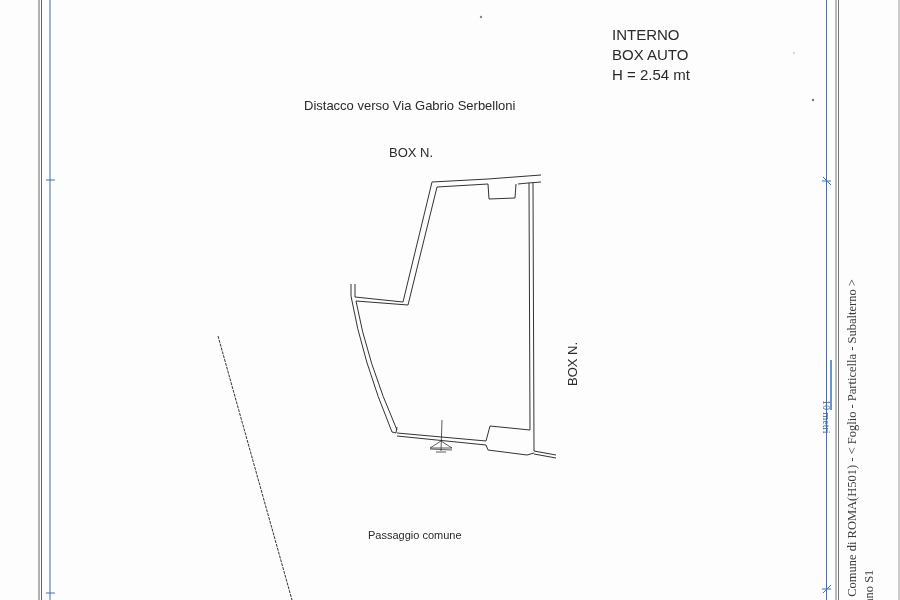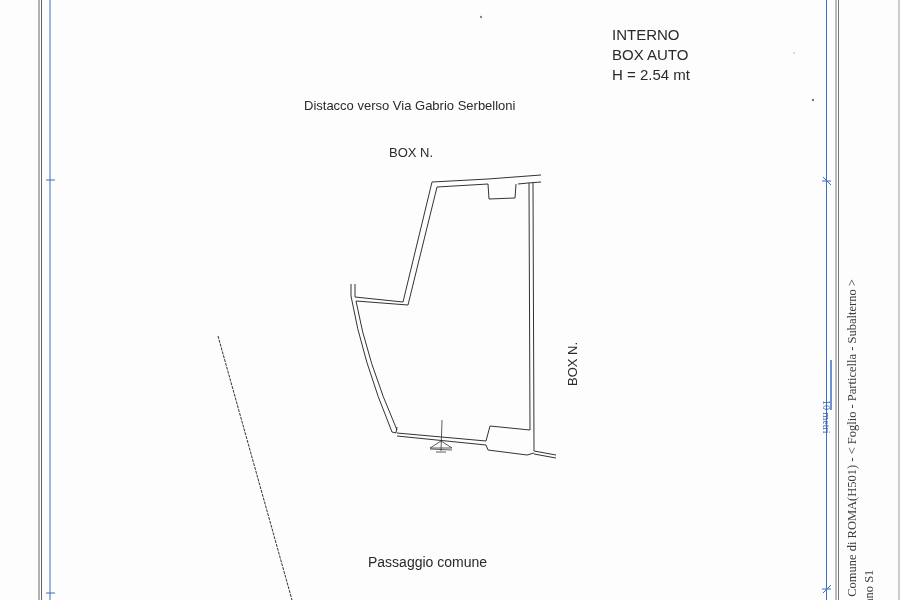--- a/index.html
+++ b/index.html
@@ -5,21 +5,21 @@
     html, body { margin: 0; padding: 0; background: #ffffff; }
     body { width: 900px; height: 600px; position: relative; overflow: hidden;
            font-family: "Liberation Sans", sans-serif; color: #222; }
     .sheet { position: absolute; left: 0; top: 0; width: 900px; height: 600px; background: #fdfdfd; }
     svg.plan { position: absolute; left: 0; top: 0; }
     .label { position: absolute; font-family: "Liberation Sans", sans-serif; color: #2a2a2a; white-space: nowrap; }
     .interno { left: 612px; top: 0px; font-size: 15px; line-height: 20px; margin-top: 25px; }
     .distacco { left: 304px; top: 98px; font-size: 13px; }
     .box-top { left: 389px; top: 145px; font-size: 13px; }
     .box-right-wrap { position: absolute; left: 565px; top: 386px; }
-    .passaggio { left: 368px; top: 554px; font-size: 14px; }
+    .passaggio { left: 368px; top: 529px; font-size: 11px; }
     .margin-text { position: absolute; font-family: "Liberation Serif", serif; font-size: 12.5px; color: #3a3a3a;
                    transform: rotate(-90deg); transform-origin: left top; white-space: nowrap; }
     .mt1 { left: 845px; top: 604px; }
     .mt2 { left: 862px; top: 604px; }
     .scale-label { position: absolute; left: 832px; top: 400px; font-family: "Liberation Serif", serif; font-size: 10px;
                    color: #2f5fa8; transform: rotate(90deg); transform-origin: left top; white-space: nowrap; }
   </style>
 </head>
 <body>
 

